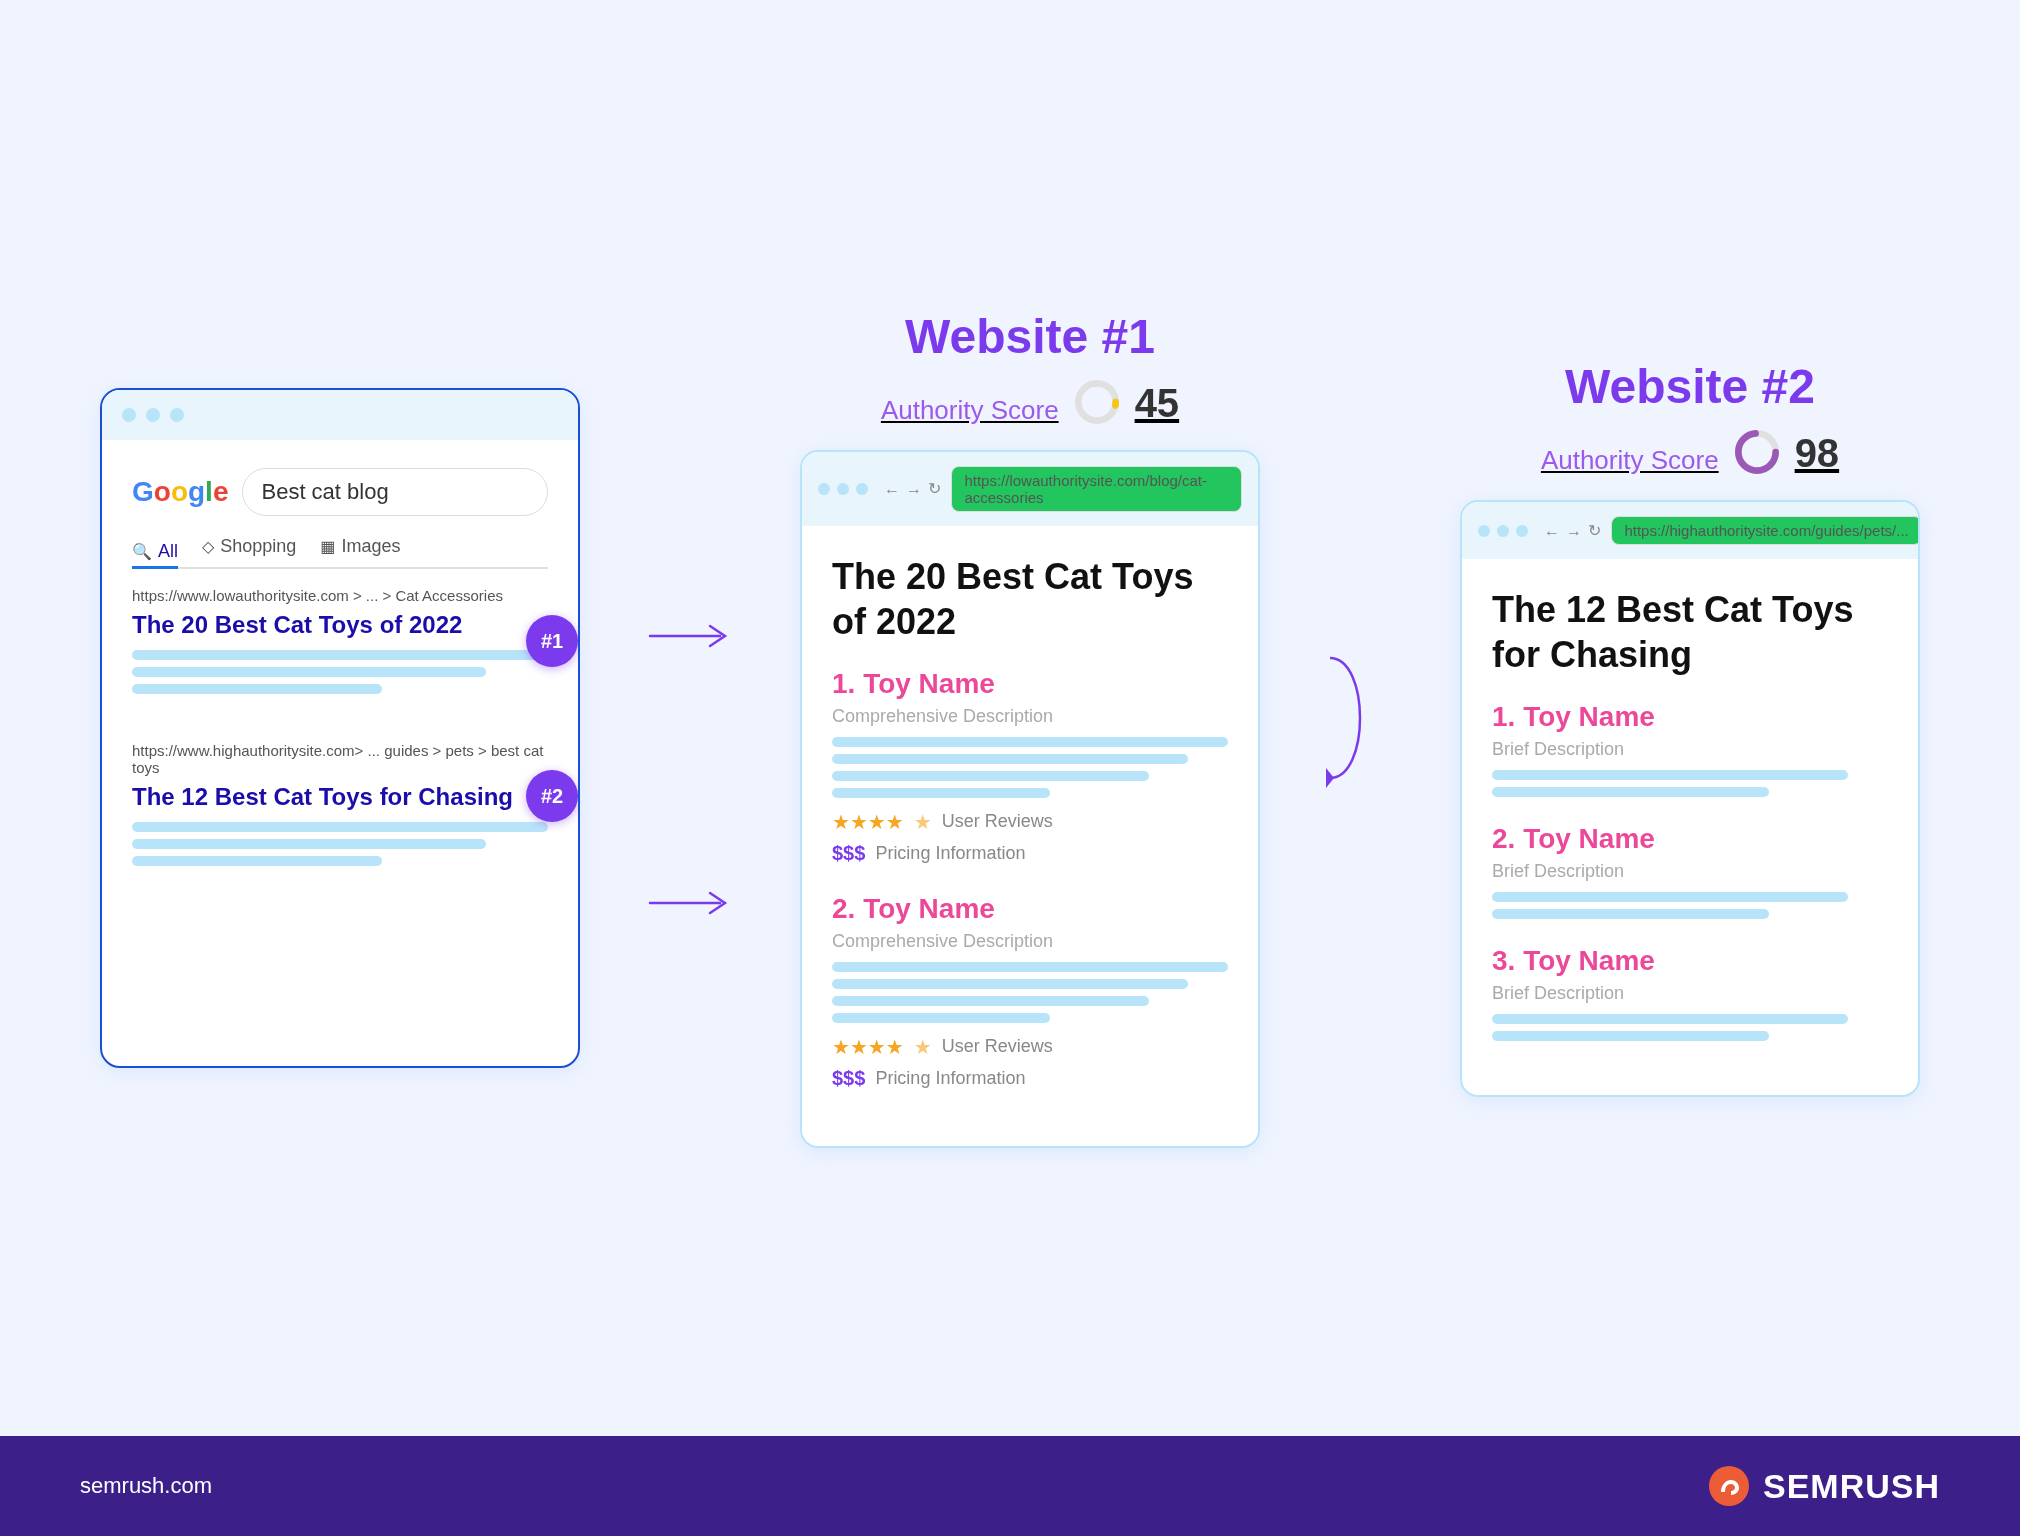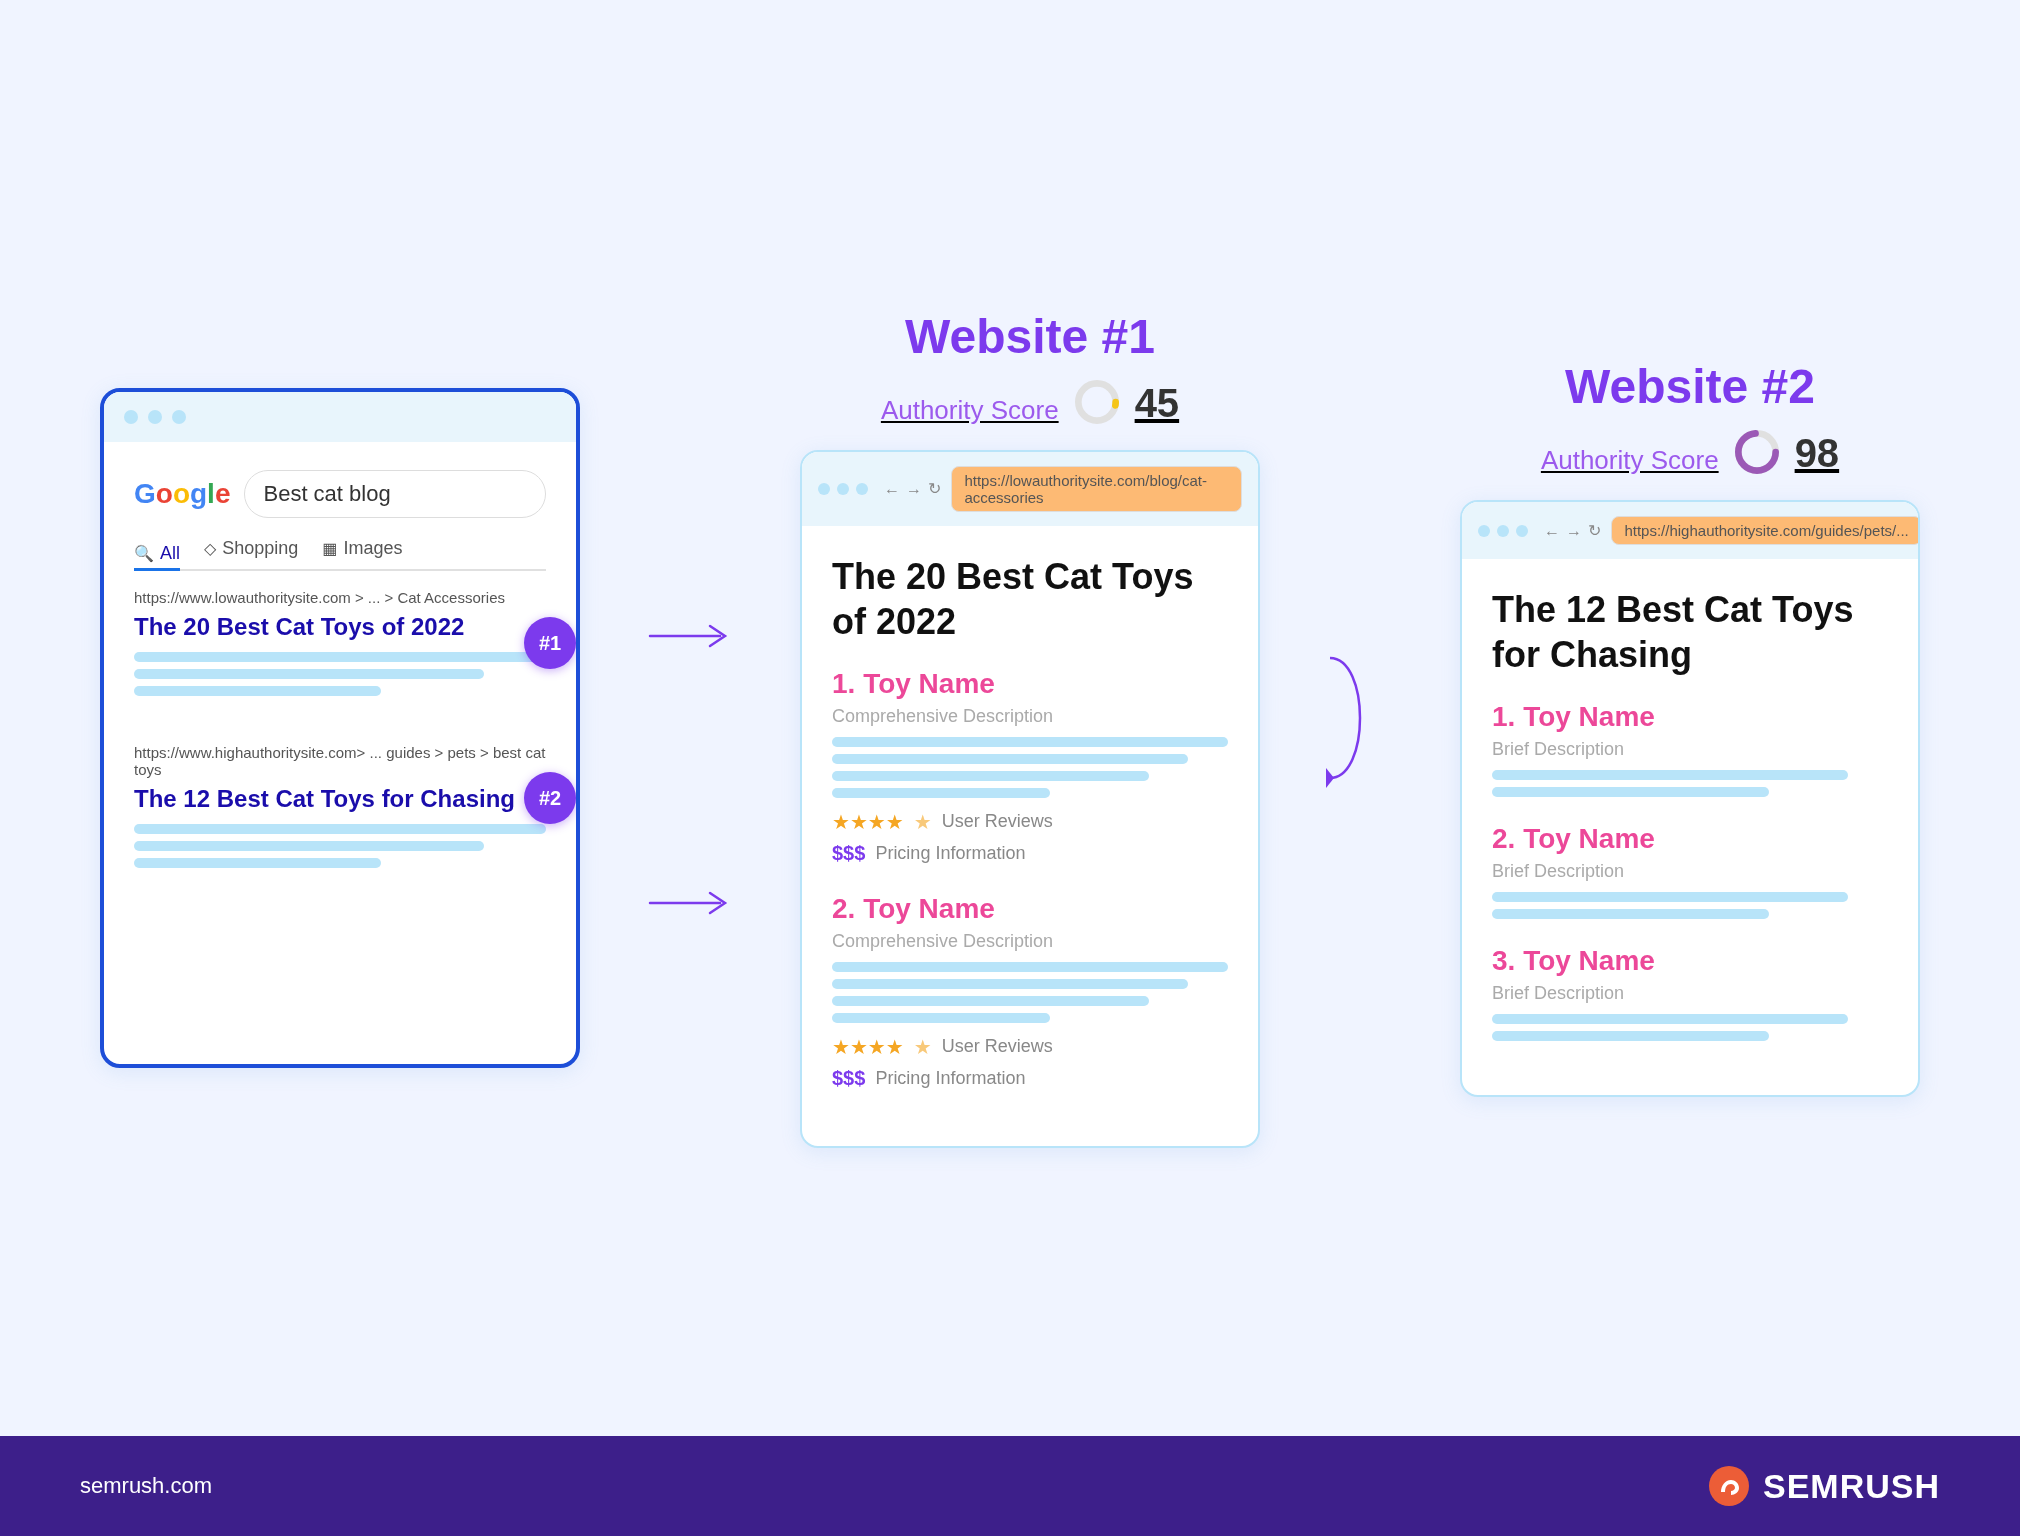--- a/index.html
+++ b/index.html
@@ -17,21 +17,21 @@
       align-items: center;
       justify-content: center;
       padding: 60px 80px 40px 80px;
       gap: 60px;
     }
 
     
     .google-panel {
       background: white;
       border-radius: 20px;
-      border: 4px solid #1d4ed8;
+      border: 2px solid #1d4ed8;
       width: 480px;
       min-height: 680px;
       overflow: hidden;
       flex-shrink: 0;
       box-shadow: 0 4px 20px rgba(100,160,220,0.15);
     }
     .google-panel-header {
       background: #e8f5fc;
       padding: 18px 20px;
       display: flex;
@@ -203,21 +203,21 @@
     }
     .browser-nav {
       display: flex;
       align-items: center;
       gap: 6px;
       color: #888;
       font-size: 16px;
       margin-left: 6px;
     }
     .browser-url {
-      background: #fdba74;
+      background: #22c55e;
       border-radius: 8px;
       padding: 5px 12px;
       font-size: 15px;
       color: #555;
       flex: 1;
       border: 1px solid #ddd;
     }
     .browser-body {
       padding: 28px 30px;
     }

